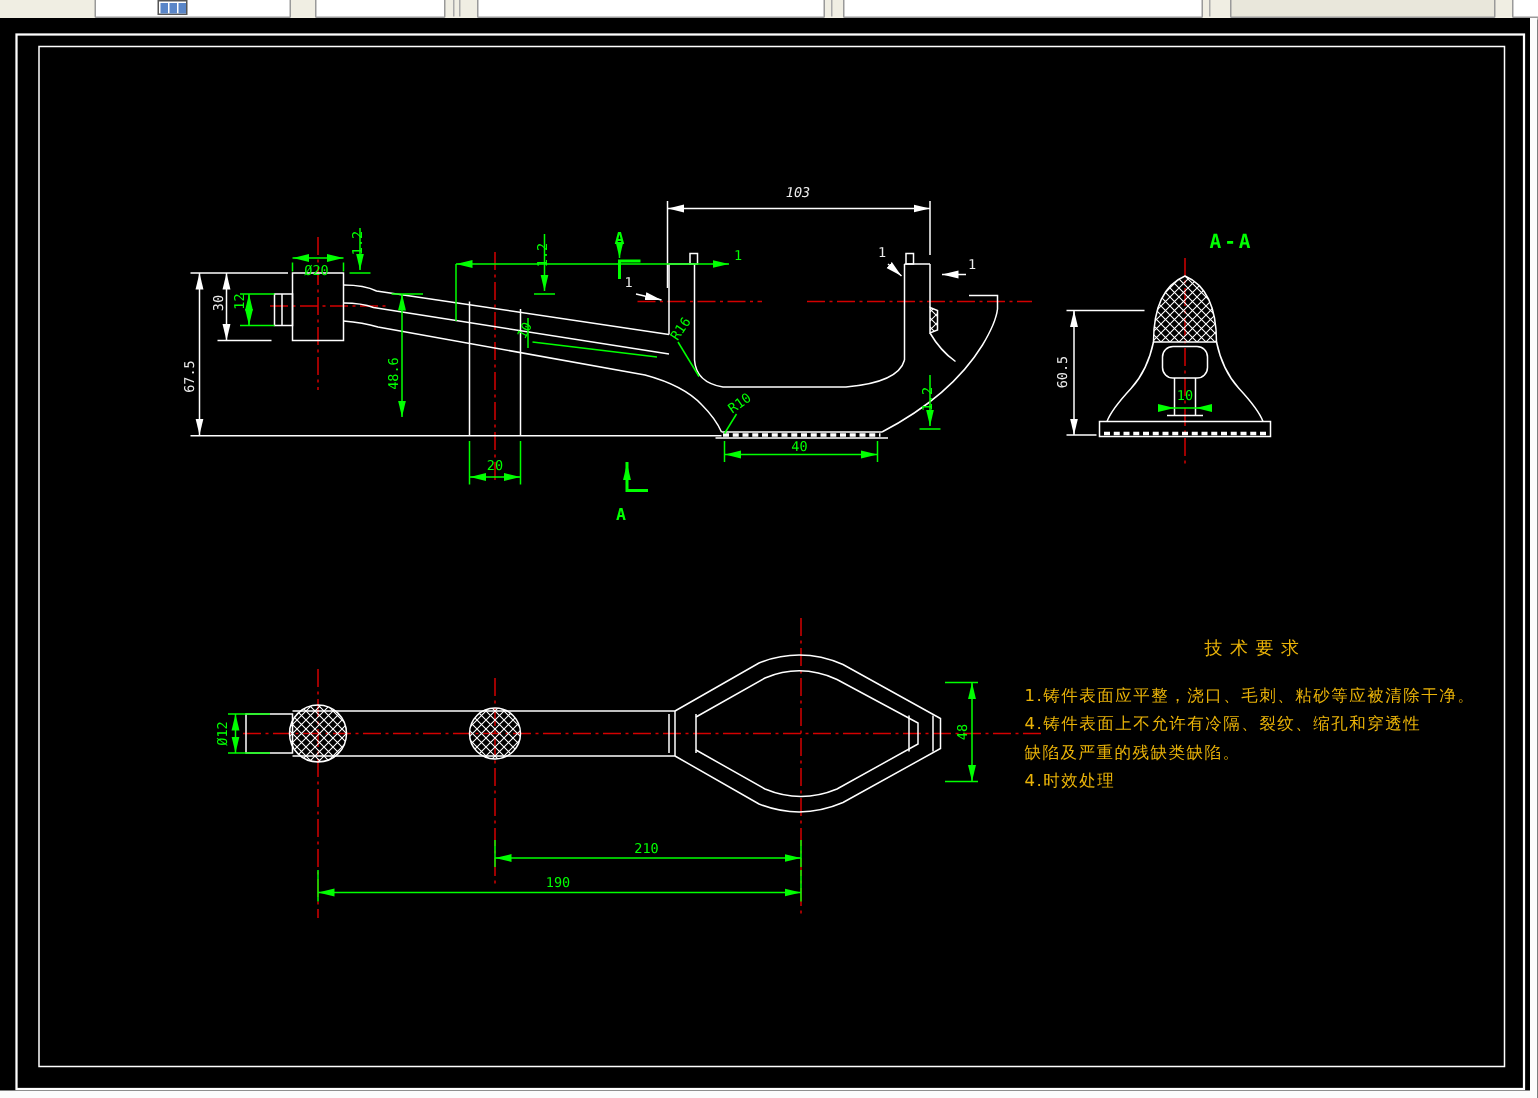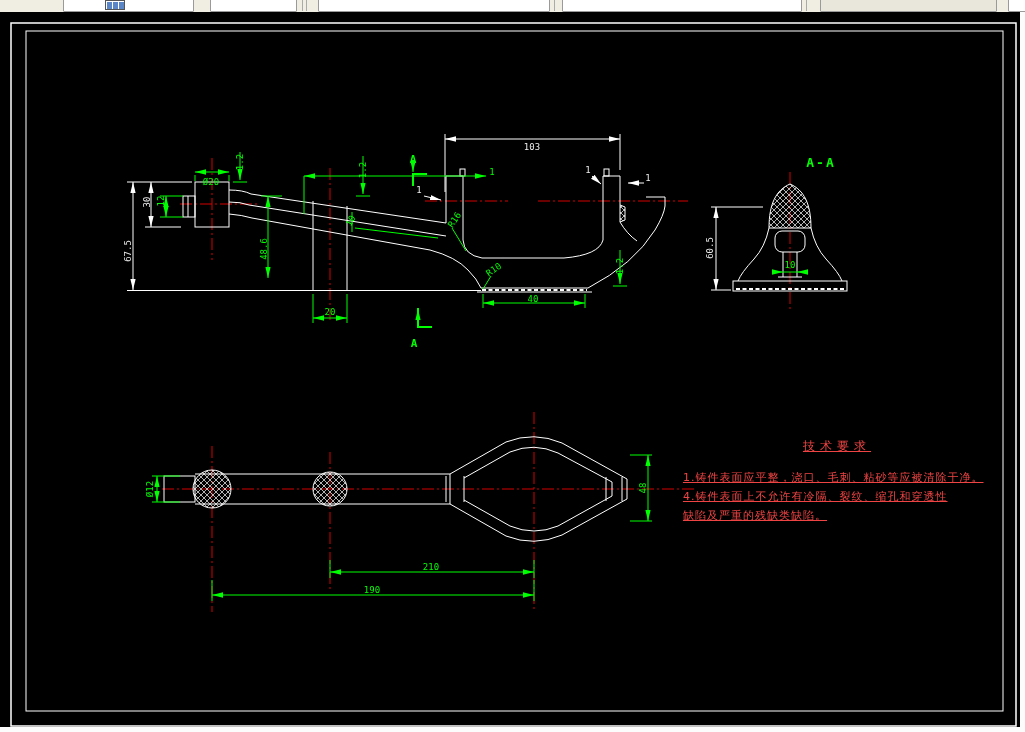--- a/index.html
+++ b/index.html
@@ -26,21 +26,21 @@
   svg .gthick{stroke:var(--dim,#00ff00);fill:none;stroke-width:2;}
   
   #label-layer{position:absolute;left:0;top:0;width:1025px;height:732px;pointer-events:none;}
   .dim{position:absolute;font-family:"DejaVu Sans Mono","Liberation Mono",monospace;
     font-size:9px;white-space:nowrap;line-height:1;}
   .lg{color:var(--dim,#00ff00);}
   .lw{color:#ececec;}
   .sec-title{font-size:13px;font-weight:bold;letter-spacing:2px;margin-left:32px;}
   .a-letter{font-size:11px;font-weight:bold;}
   
-  #tech{position:absolute;left:683px;top:438px;width:330px;color:#ef4444;text-decoration:underline;}
+  #tech{position:absolute;left:683px;top:424px;width:330px;color:#eab308;}
   #tech-title{font-size:12px;letter-spacing:5px;margin-left:120px;margin-bottom:17px;}
   .tech-line{font-size:11px;letter-spacing:1px;margin-bottom:7px;line-height:12px;}
 </style>
 </head>
 <body>
 
 <div id="toolbar">
   <div class="tb-box" style="left:63px;width:129px;"></div>
   <div id="tb-icon">
     <div class="cell" style="left:1px;"></div>
@@ -221,21 +221,21 @@
 </svg>
 
 <div id="label-layer">
     <span class="dim lw" style="left: 128px; top: 251px; transform: translate(-50%, -50%) rotate(-90deg);">67.5</span>
     <span class="dim lw" style="left: 147px; top: 202px; transform: translate(-50%, -50%) rotate(-90deg);">30</span>
     <span class="dim lg" style="left: 161px; top: 201px; transform: translate(-50%, -50%) rotate(-90deg);">12</span>
     <span class="dim lg" style="left: 211px; top: 182px; transform: translate(-50%, -50%) rotate(0deg);">Ø20</span>
     <span class="dim lg" style="left: 240px; top: 162px; transform: translate(-50%, -50%) rotate(-90deg);">1.2</span>
     <span class="dim lg" style="left: 363px; top: 170px; transform: translate(-50%, -50%) rotate(-90deg);">1.2</span>
     <span class="dim lg" style="left: 264px; top: 249px; transform: translate(-50%, -50%) rotate(-90deg);">48.6</span>
-    <span class="dim lw" style="left: 532px; top: 147px; transform: translate(-50%, -50%) rotate(0deg);">103</span>
+    <span class="dim lw" style="left: 532px; top: 130px; transform: translate(-50%, -50%) rotate(0deg); font-style: italic;">103</span>
     <span class="dim lg a-letter" style="left: 413px; top: 159px; transform: translate(-50%, -50%) rotate(0deg);">A</span>
     <span class="dim lw" style="left: 419px; top: 190px; transform: translate(-50%, -50%) rotate(0deg);">1</span>
     <span class="dim lg" style="left: 492px; top: 172px; transform: translate(-50%, -50%) rotate(0deg);">1</span>
     <span class="dim lw" style="left: 588px; top: 170px; transform: translate(-50%, -50%) rotate(0deg);">1</span>
     <span class="dim lw" style="left: 648px; top: 178px; transform: translate(-50%, -50%) rotate(0deg);">1</span>
     <span class="dim lg" style="left: 351px; top: 221px; transform: translate(-50%, -50%) rotate(-62deg);">10</span>
     <span class="dim lg" style="left: 455px; top: 220px; transform: translate(-50%, -50%) rotate(-56deg);">R16</span>
     <span class="dim lg" style="left: 494px; top: 270px; transform: translate(-50%, -50%) rotate(-35deg);">R10</span>
     <span class="dim lg" style="left: 533px; top: 299px; transform: translate(-50%, -50%) rotate(0deg);">40</span>
     <span class="dim lg" style="left: 620px; top: 266px; transform: translate(-50%, -50%) rotate(-90deg);">1.2</span>
@@ -249,14 +249,15 @@
     <span class="dim lg" style="left: 372px; top: 590px; transform: translate(-50%, -50%) rotate(0deg); text-align: center;">190</span>
     <span class="dim lg" style="left: 643px; top: 488px; transform: translate(-50%, -50%) rotate(-90deg);">48</span>
   </div>
 
 <div id="tech">
   <div id="tech-title">技术要求</div>
   <div id="tech-lines">
       <div class="tech-line">1.铸件表面应平整，浇口、毛刺、粘砂等应被清除干净。</div>
       <div class="tech-line">4.铸件表面上不允许有冷隔、裂纹、缩孔和穿透性</div>
       <div class="tech-line">缺陷及严重的残缺类缺陷。</div>
+      <div class="tech-line">4.时效处理</div>
     </div>
 </div>
 
 </body></html>

